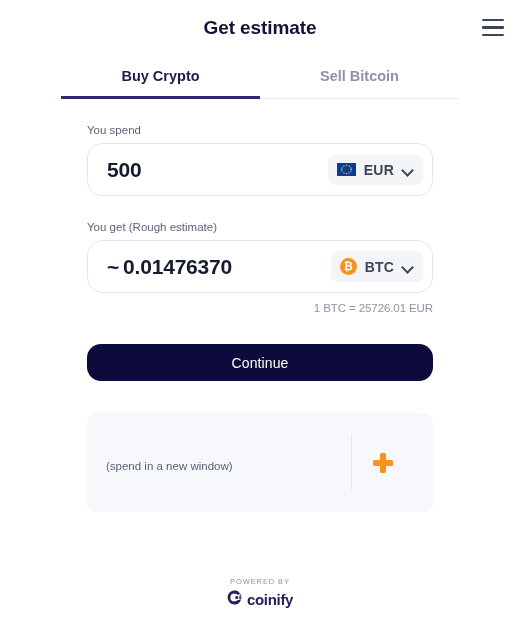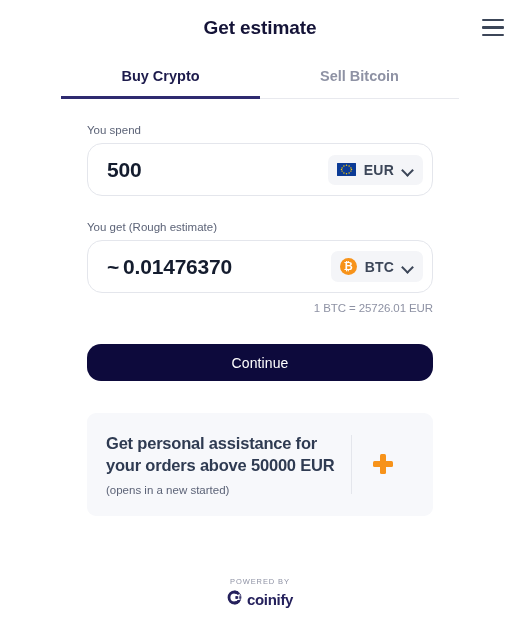--- a/index.html
+++ b/index.html
@@ -354,22 +354,21 @@
         <span class="chevron"></span>
       </button>
     </div>
 
     <div class="rate">1 BTC = 25726.01 EUR</div>
 
     <button class="continue-btn">Continue</button>
 
     <div class="promo">
       <div class="promo-text">
-        <div class="promo-title">Get personal assistance for your orders above 50000 EUR</div>
-        <div class="promo-sub">(opens in a new started)</div>
+        <div class="promo-sub">(spend in a new window)</div>
       </div>
       <div class="promo-divider"></div>
       <div class="promo-icon-wrap">
         <span class="plus-icon"></span>
       </div>
     </div>
 
   </div>
 
   <div class="footer">

